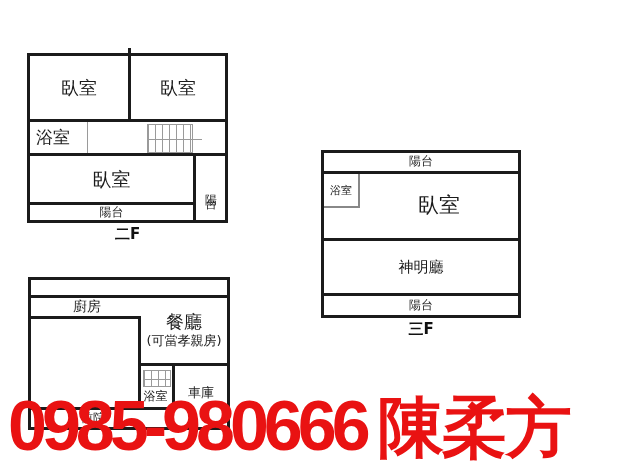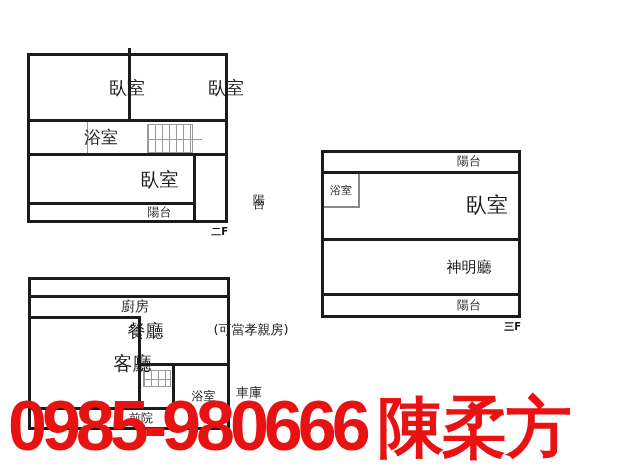--- a/index.html
+++ b/index.html
@@ -4,29 +4,29 @@
 <style>
   html,body{margin:0;padding:0;}
   body{width:640px;height:473px;overflow:hidden;background:#ffffff;}
   .canvas{position:relative;width:640px;height:473px;background:#ffffff;
           font-family:"DejaVu Sans","Liberation Sans",sans-serif;color:#1b1b1b;}
   .plan{position:absolute;border:3px solid #1b1b1b;background:#ffffff;}
   .plan > *{position:absolute;}
   .wall-h,.wall-v,.tick{background:#1b1b1b;}
   .thin-line{background:#9a9a9a;}
   .room-label{display:flex;align-items:center;justify-content:center;
-              text-align:left;line-height:1.1;white-space:nowrap;padding-left:48px;}
+              text-align:left;line-height:1.1;white-space:nowrap;}
   .vert{writing-mode:vertical-rl;text-orientation:upright;letter-spacing:3px;}
   .stairs{border:1px solid #9a9a9a;
           background:repeating-linear-gradient(90deg,#9a9a9a 0 1px,transparent 1px 7px);}
   .stairs-mid{position:absolute;left:-1px;right:-10px;top:50%;height:1px;background:#9a9a9a;}
-  .floor-label{position:absolute;text-align:right;font-weight:bold;font-size:10px;color:#111;}
+  .floor-label{position:absolute;text-align:center;font-weight:bold;font-size:15px;color:#111;}
   .bath-box{border-right:2px solid #888;border-bottom:2px solid #888;
             display:flex;align-items:center;justify-content:center;}
-  .dining{display:flex;flex-direction:row;align-items:center;justify-content:center;gap:2px;}
+  .dining{display:flex;flex-direction:column;align-items:center;justify-content:center;gap:2px;}
   .red-overlay{position:absolute;left:8px;top:391px;z-index:10;line-height:1;
                font-weight:bold;white-space:nowrap;letter-spacing:-5px;
                font-family:"Liberation Sans","DejaVu Sans",sans-serif;}
   .red-overlay .phone{font-size:70px;}
   .red-overlay .agent{font-size:66px;margin-left:12px;letter-spacing:-2px;}
 </style>
 </head>
 <body>
 
 <div class="canvas">
@@ -70,21 +70,20 @@
     <div class="wall-h" style="left: 0px; top: 36px; width: 110px; height: 3px; background: rgb(27, 27, 27);"></div>
     <div class="wall-v" style="left: 107px; top: 36px; width: 3px; height: 91px; background: rgb(27, 27, 27);"></div>
     <div class="wall-h" style="left: 107px; top: 83px; width: 89px; height: 3px; background: rgb(27, 27, 27);"></div>
     <div class="wall-v" style="left: 141px; top: 86px; width: 3px; height: 41px; background: rgb(27, 27, 27);"></div>
     <div class="wall-h" style="left: 0px; top: 127px; width: 144px; height: 3px; background: rgb(27, 27, 27);"></div>
     <div class="stairs" style="left:112px;top:90px;width:26px;height:15px;">
       <div class="stairs-mid" style="right:-1px;"></div>
     </div>
 
     <div class="room-label" style="left:24px;top:17px;width:64px;height:19px;font-size:14px;">廚房</div>
-    <div class="room-label" style="left:0;top:39px;width:107px;height:88px;font-size:19px;">客廳</div>
     <div class="dining" style="left:110px;top:18px;width:86px;height:65px;">
       <div class="room-label" style="position:static;font-size:18px;">餐廳</div>
       <div class="room-label" style="position:static;font-size:13px;">(可當孝親房)</div>
     </div>
     <div class="room-label" style="left:108px;top:107px;width:33px;height:20px;font-size:12px;">浴室</div>
     <div class="room-label" style="left:144px;top:86px;width:52px;height:55px;font-size:13px;">車庫</div>
     <div class="room-label" style="left:0;top:130px;width:124px;height:17px;font-size:12px;">前院</div>
   </div>
 
   <div class="red-overlay" style="color: rgb(233, 18, 18);">

